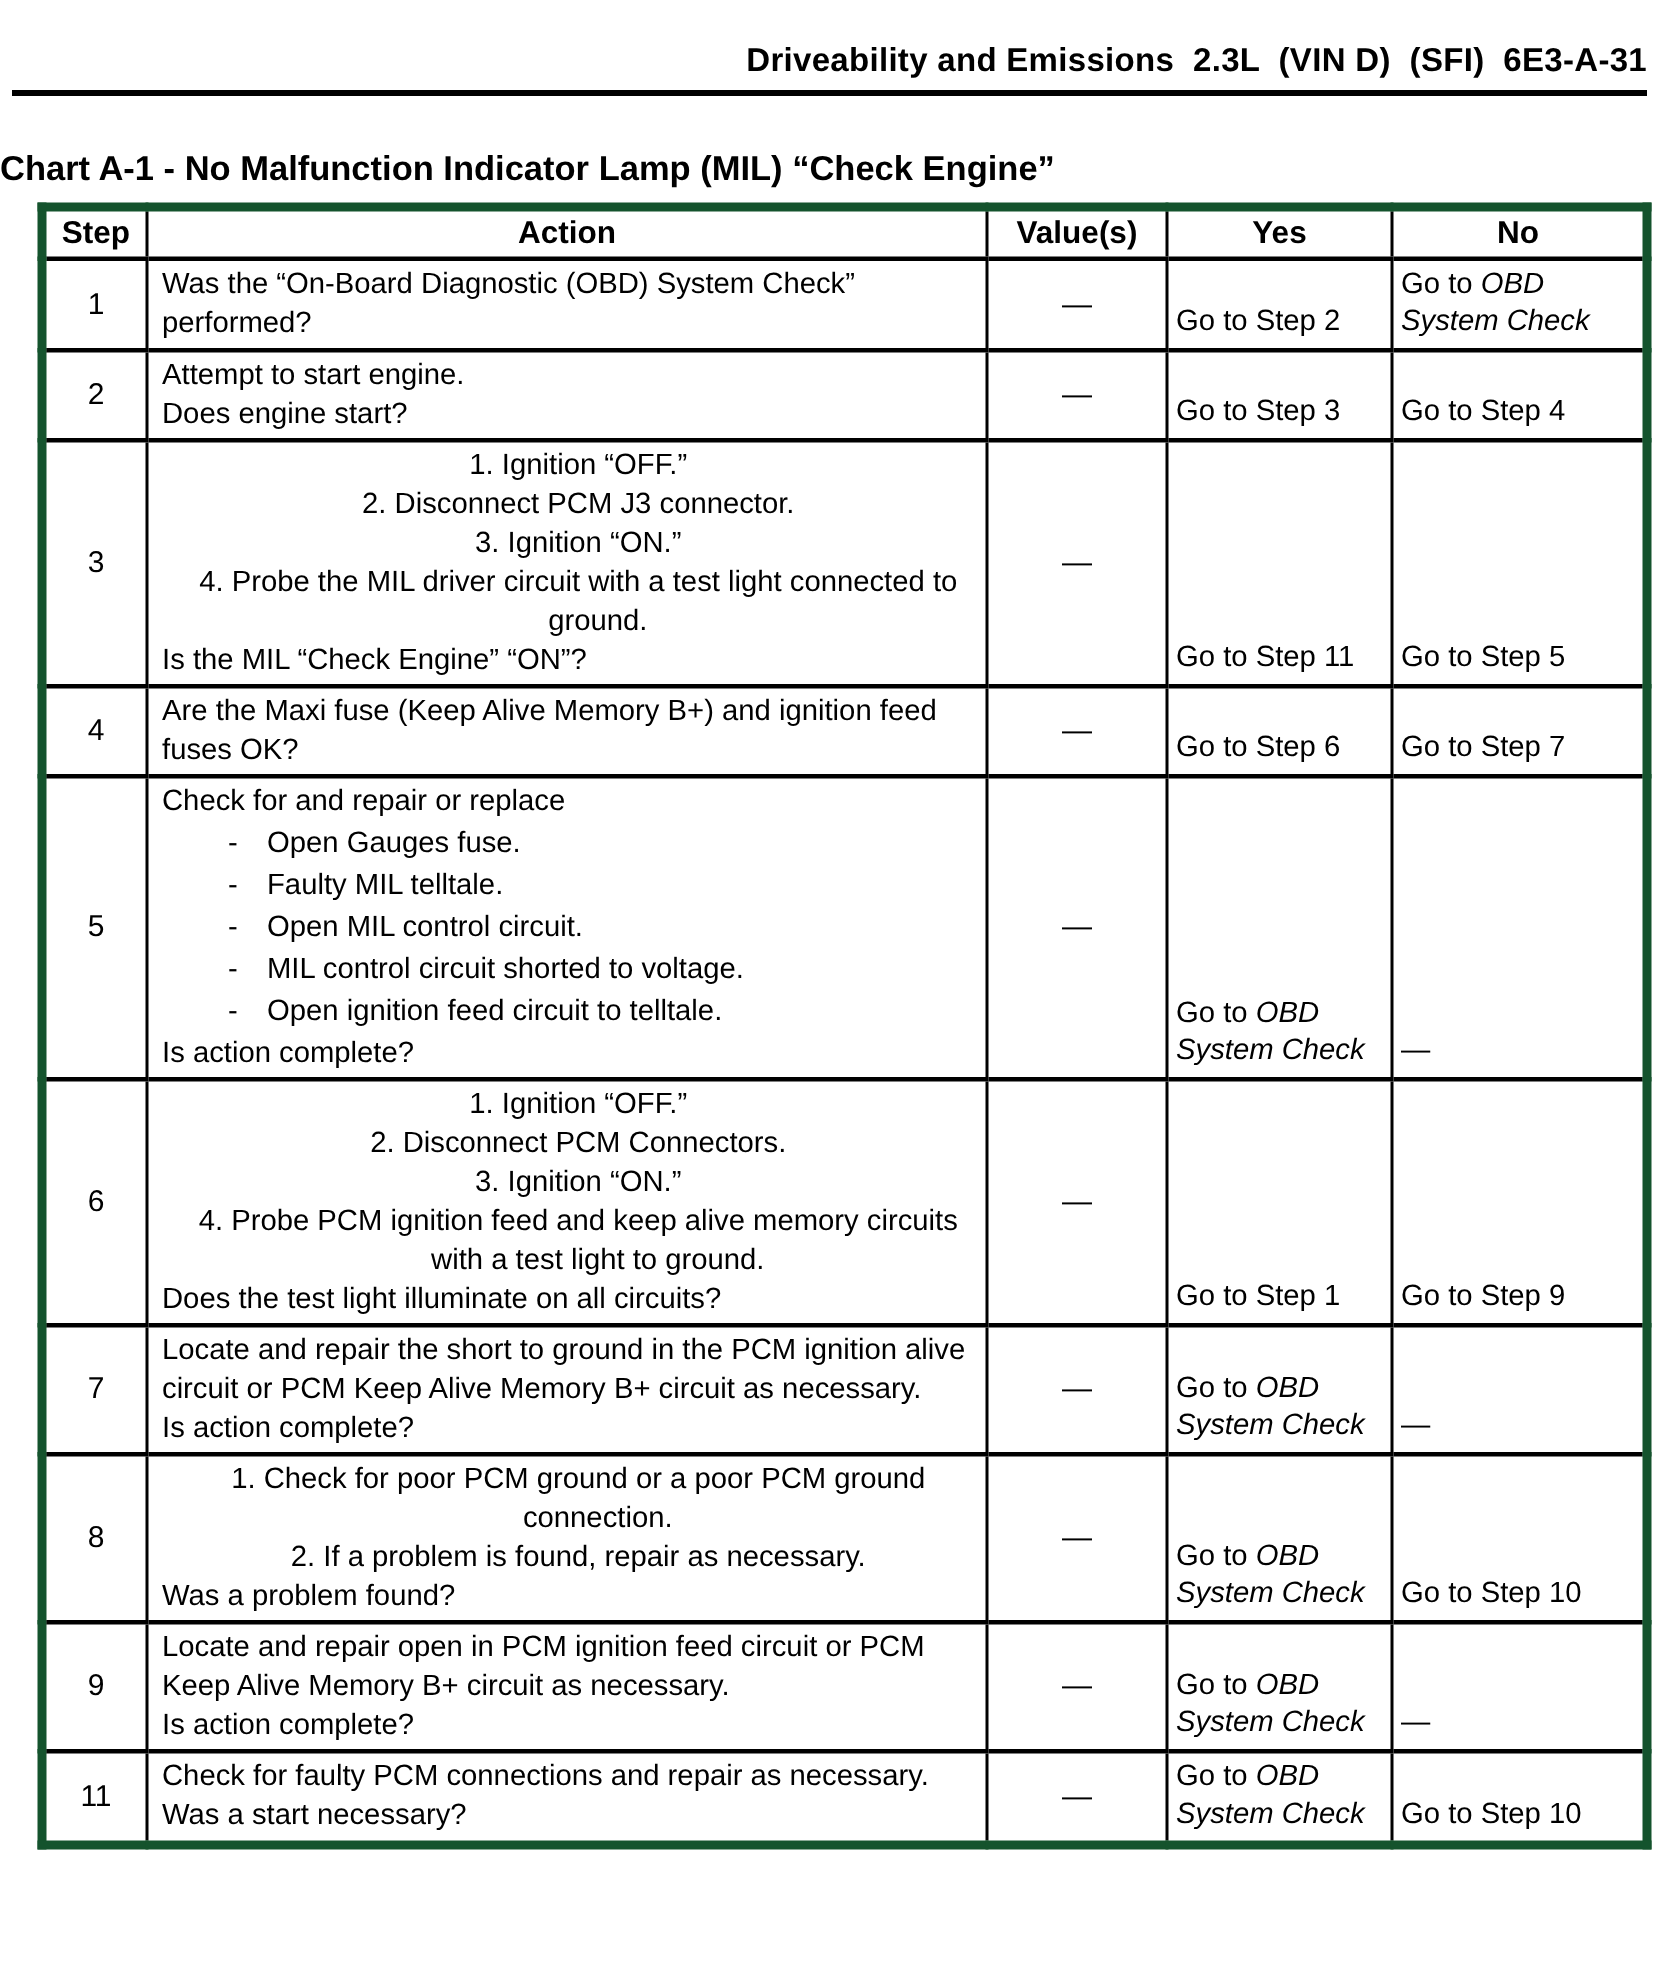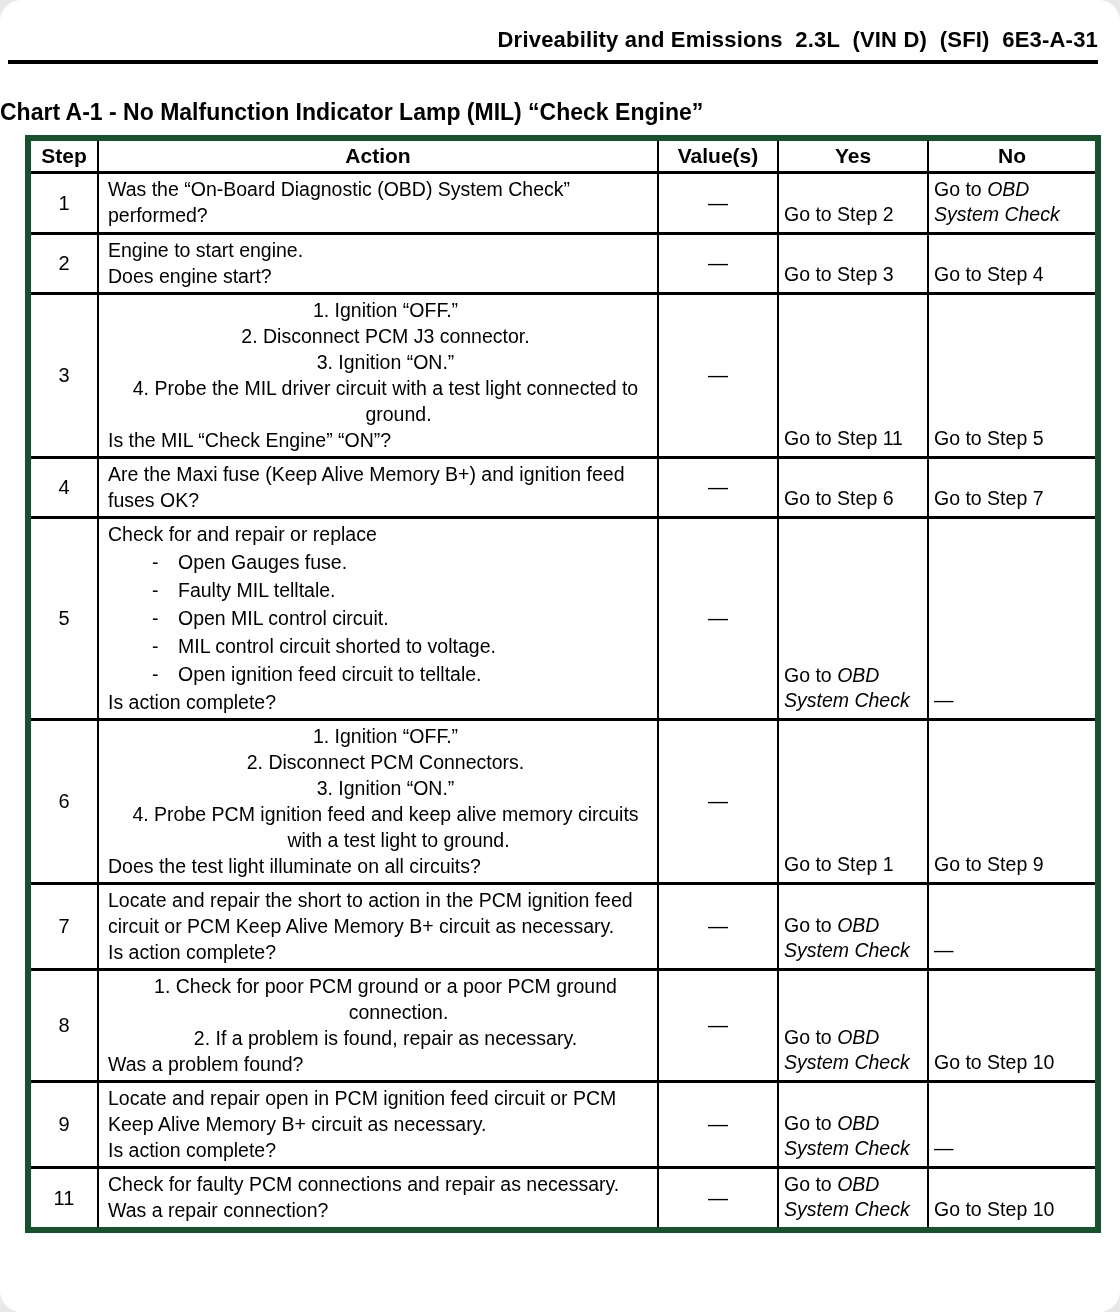--- a/index.html
+++ b/index.html
@@ -3,21 +3,20 @@
 <meta charset="utf-8">
 <style>
   html,body{margin:0;padding:0;background:#e8e8e8;}
   .page{
     position:relative;
     width:1120px;height:1312px;
     background:#ffffff;
     font-family:"Liberation Sans", sans-serif;
     color:#000;
     overflow:hidden;
-    border-radius:21px;
   }
   .page-header{
     position:absolute;
     top:27px;right:22px;
     font-size:22px;font-weight:bold;
     white-space:pre;
     letter-spacing:0.2px;
   }
   .header-rule{
     position:absolute;
@@ -137,21 +136,21 @@
             <span class="line">Go to Step 2</span>
           </td>
           <td class="yesno">
             <span class="line">Go to <i>OBD</i></span>
             <span class="line"><i>System Check</i></span>
           </td>
         </tr>
         <tr>
           <td class="step">2</td>
           <td class="action">
-            <div class="seg p">Engine to start engine.</div>
+            <div class="seg p">Attempt to start engine.</div>
             <div class="seg p">Does engine start?</div>
           </td>
           <td class="value">—</td>
           <td class="yesno">
             <span class="line">Go to Step 3</span>
           </td>
           <td class="yesno">
             <span class="line">Go to Step 4</span>
           </td>
         </tr>
@@ -233,21 +232,21 @@
           <td class="yesno">
             <span class="line">Go to Step 1</span>
           </td>
           <td class="yesno">
             <span class="line">Go to Step 9</span>
           </td>
         </tr>
         <tr>
           <td class="step">7</td>
           <td class="action">
-            <div class="seg p">Locate and repair the short to action in the PCM ignition feed circuit or PCM Keep Alive Memory B+ circuit as necessary.</div>
+            <div class="seg p">Locate and repair the short to ground in the PCM ignition alive circuit or PCM Keep Alive Memory B+ circuit as necessary.</div>
             <div class="seg p">Is action complete?</div>
           </td>
           <td class="value">—</td>
           <td class="yesno">
             <span class="line">Go to <i>OBD</i></span>
             <span class="line"><i>System Check</i></span>
           </td>
           <td class="yesno">
             <span class="line">—</span>
           </td>
@@ -280,21 +279,21 @@
             <span class="line"><i>System Check</i></span>
           </td>
           <td class="yesno">
             <span class="line">—</span>
           </td>
         </tr>
         <tr>
           <td class="step">11</td>
           <td class="action">
             <div class="seg p">Check for faulty PCM connections and repair as necessary.</div>
-            <div class="seg p">Was a repair connection?</div>
+            <div class="seg p">Was a start necessary?</div>
           </td>
           <td class="value">—</td>
           <td class="yesno">
             <span class="line">Go to <i>OBD</i></span>
             <span class="line"><i>System Check</i></span>
           </td>
           <td class="yesno">
             <span class="line">Go to Step 10</span>
           </td>
         </tr>

